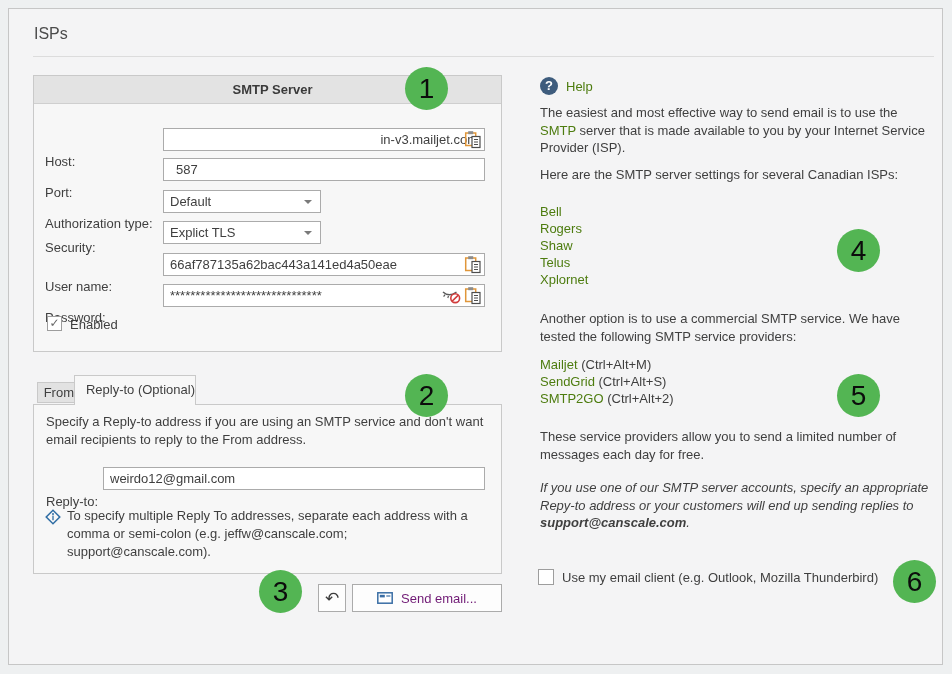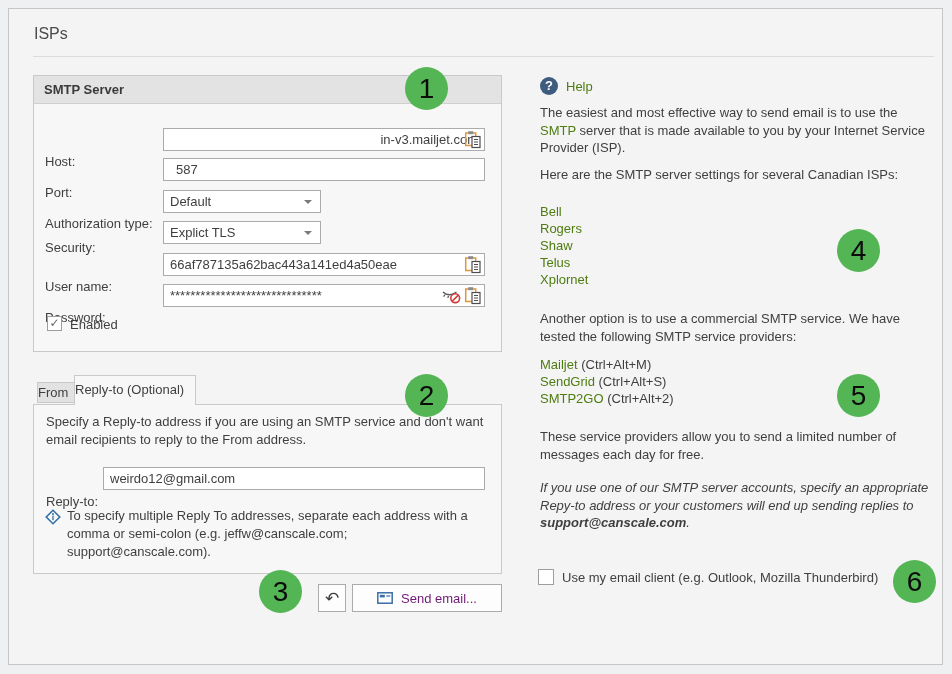--- a/index.html
+++ b/index.html
@@ -12,40 +12,40 @@
   .frame { position:absolute; left:8px; top:8px; width:935px; height:657px;
            border:1px solid #c6c6c6; background:#f4f4f5; }
 
   .page-title { position:absolute; left:34px; top:25px; font-size:16px; color:#4b4b4b; }
   .title-divider { position:absolute; left:33px; top:56px; width:901px; height:1px; background:#dcdcdc; }
 
   
   .group-box { position:absolute; left:33px; top:75px; width:469px; height:277px;
                border:1px solid #c9c9c9; background:#f7f7f7; }
   .group-header { height:28px; background:#e3e3e3; border-bottom:1px solid #cfcfcf;
-                  font-weight:bold; color:#3a3a3a; line-height:28px; padding-left:10px; }
+                  font-weight:bold; color:#3a3a3a; line-height:28px; padding-left:10px;text-align:center; }
 
   .field-label { position:absolute; left:45px; color:#3f3f3f;margin-top:21px; }
   .text-input { position:absolute; height:23px; border:1px solid #ababab; background:#ffffff;
                 font-family:inherit; font-size:13px; color:#3f3f3f; padding:0 6px; outline:none; }
   .w-full { left:163px; width:322px; }
   .combo { position:absolute; left:163px; width:158px; height:23px; border:1px solid #ababab;
            background:#ffffff; line-height:21px; padding-left:6px; cursor:default; }
   .combo-arrow { position:absolute; right:8px; top:9px; width:0; height:0;
                  border-left:4px solid transparent; border-right:4px solid transparent;
                  border-top:4px solid #7a7a7a; }
 
   .icon-btn { position:absolute; width:18px; height:19px; cursor:pointer; background:transparent; border:none; padding:0; }
 
   .checkbox { position:absolute; width:15px; height:15px; border:1px solid #9d9d9d; background:#fff;
               text-align:center; line-height:13px; font-size:12px; color:#666; cursor:pointer; }
   .checkbox-label { position:absolute; color:#3f3f3f; }
 
   
-  .tab { position:absolute; text-align:left; cursor:pointer; }
+  .tab { position:absolute; text-align:right; cursor:pointer; }
   .tab-from { left:37px; top:382px; width:38px; height:21px; line-height:20px;
               border:1px solid #c9c9c9; background:#e2e2e2; }
   .tab-replyto { left:74px; top:375px; width:122px; height:30px; line-height:28px;
                  border:1px solid #c9c9c9; border-bottom:none; background:#f7f7f7; z-index:3; }
 
   .panel { position:absolute; left:33px; top:404px; width:469px; height:170px;
            border:1px solid #c9c9c9; background:#f7f7f7; z-index:1; }
   .panel-desc { position:absolute; left:46px; top:413px; width:444px; line-height:18px; z-index:2; }
   .note-text { position:absolute; left:67px; top:507px; width:426px; line-height:18px; z-index:2; }
   .note-icon { position:absolute; left:45px; top:509px; z-index:2; }

